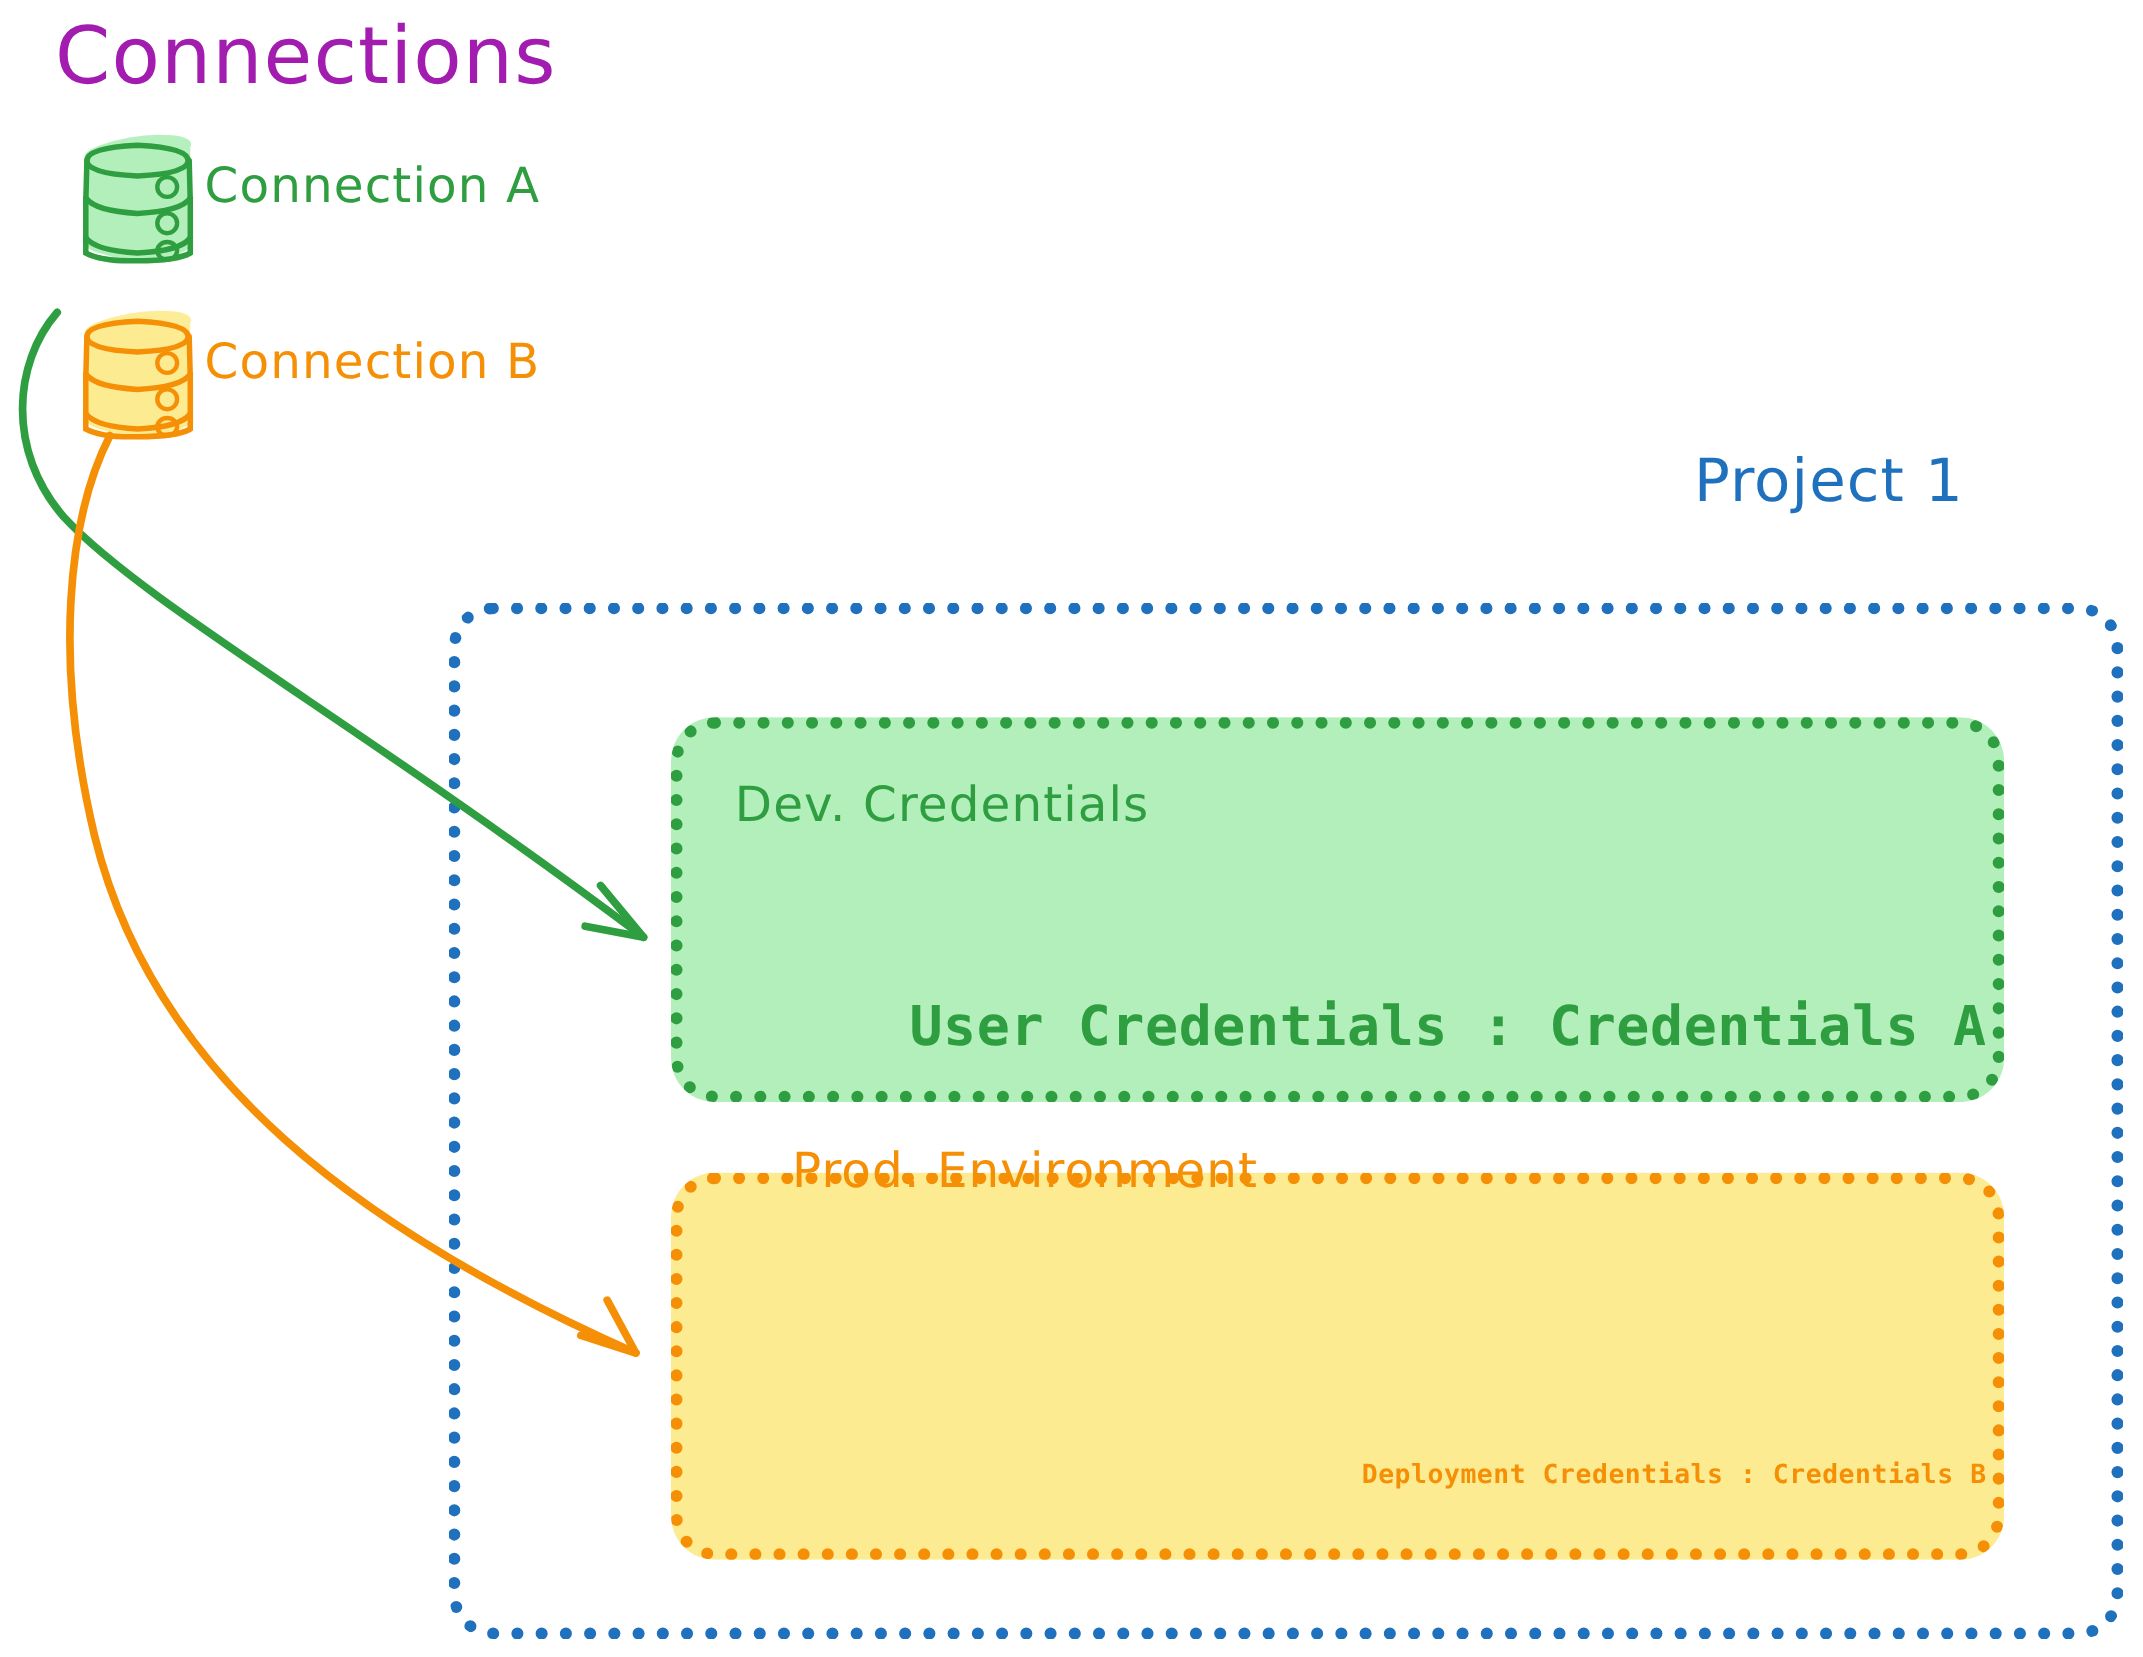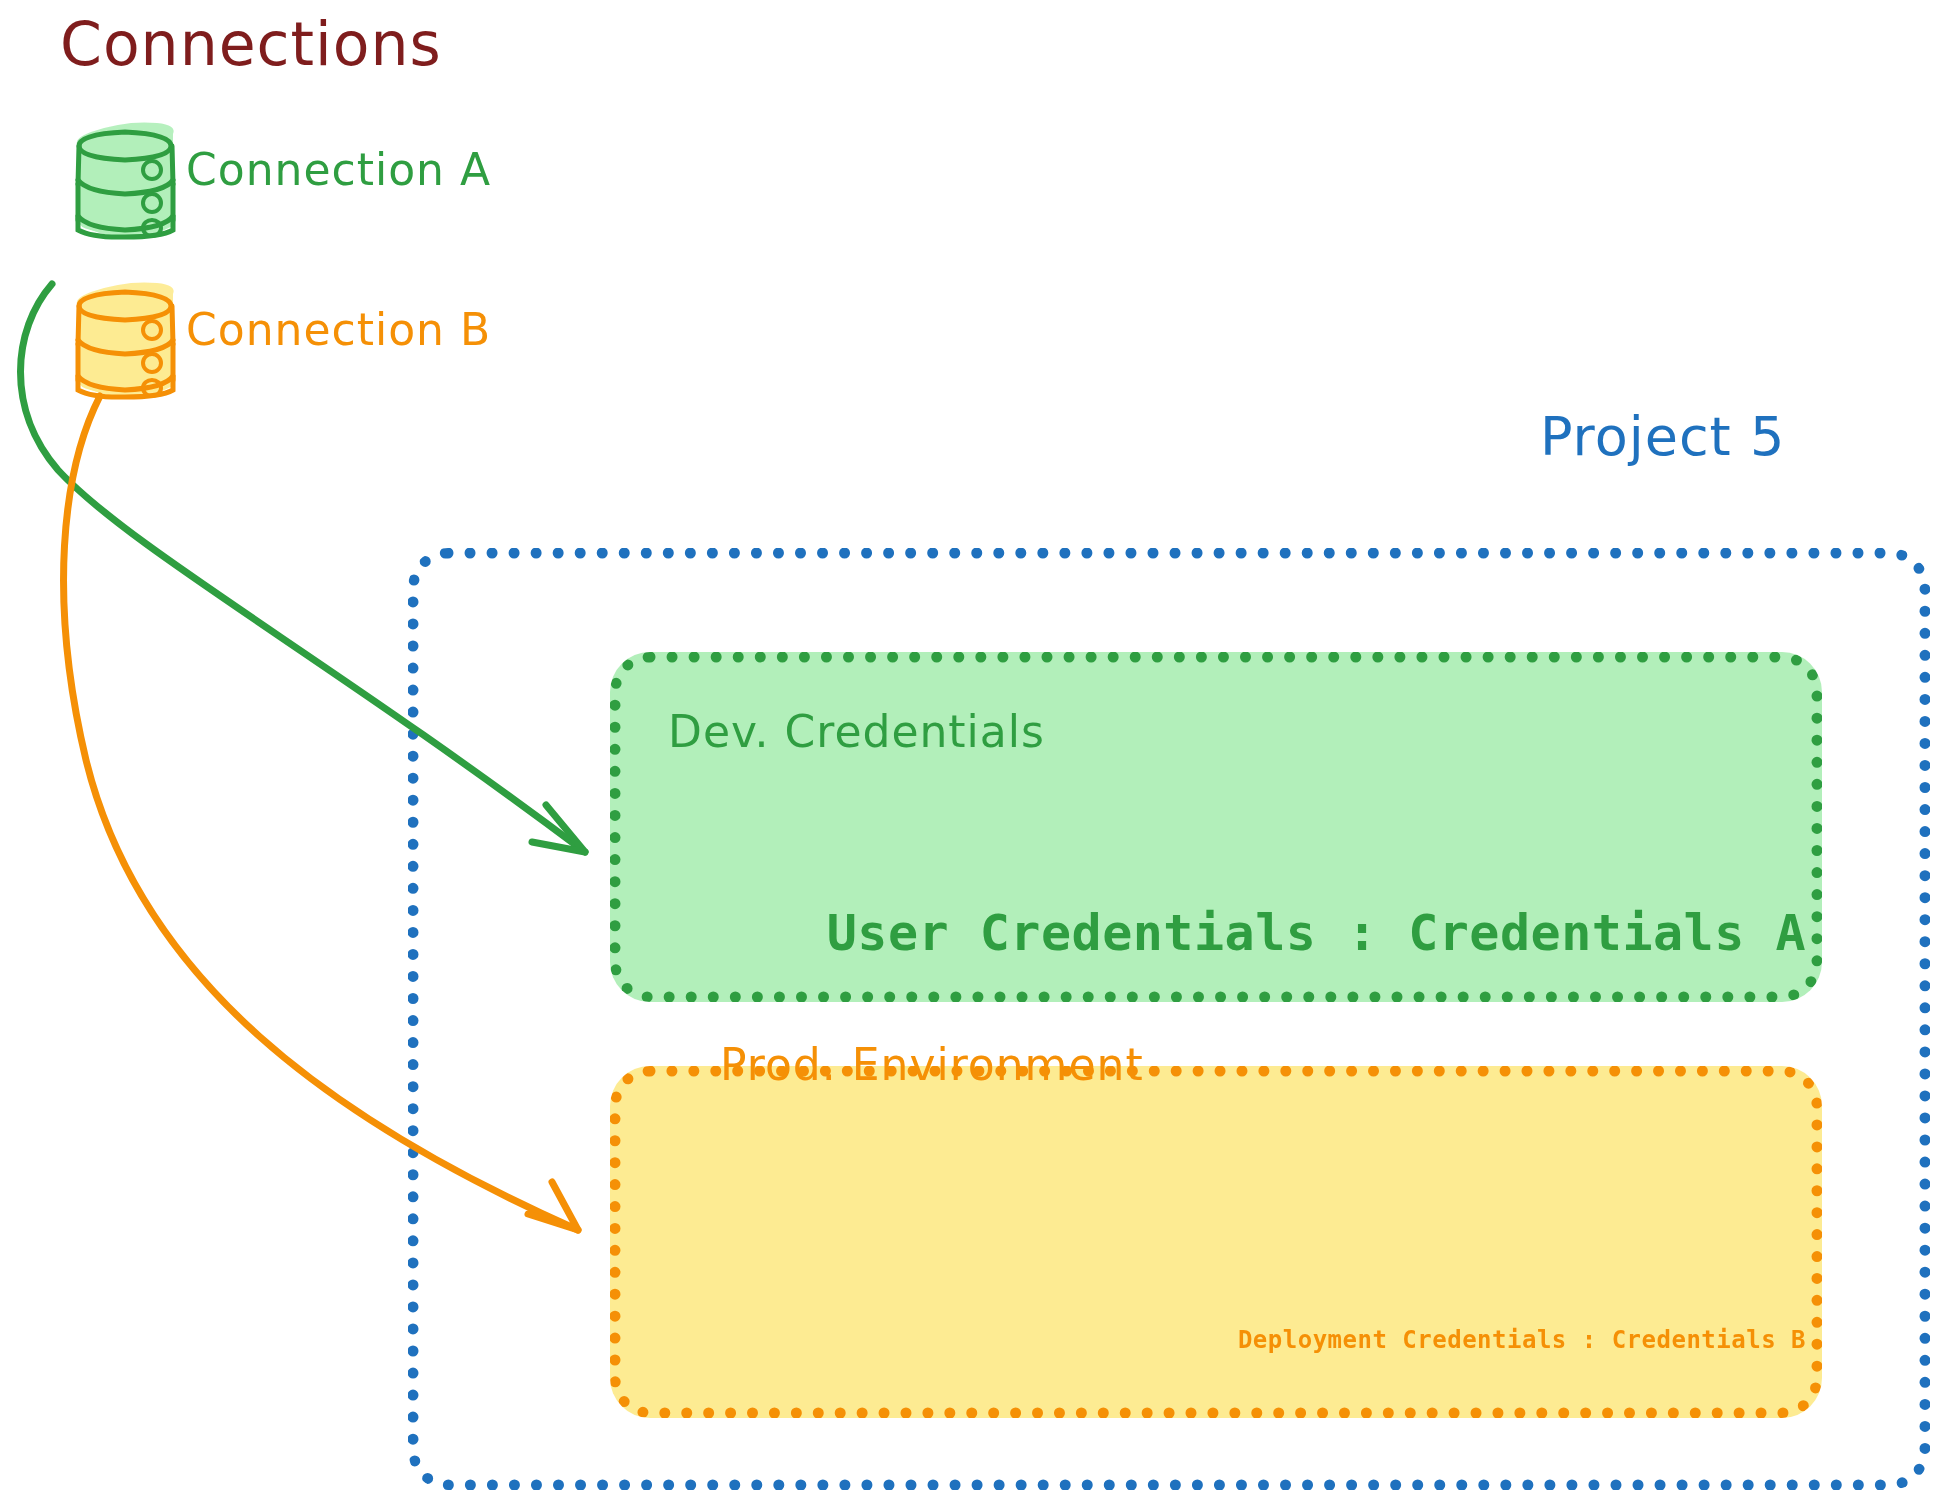--- a/index.html
+++ b/index.html
@@ -27,24 +27,24 @@
   }
   .mono {
     position: absolute;
     font-family: "DejaVu Sans Mono", monospace;
     font-weight: 700;
     white-space: nowrap;
     line-height: 1;
   }
 
   #title-connections {
-    left: 60px;
+    left: 50px;
     top: 14px;
-    font-size: 60px;
-    color: #7f1d1d;
+    font-size: 72px;
+    color: #a21caf;
   }
   #label-connection-a {
     left: 186px;
     top: 148px;
     font-size: 44px;
     color: #2f9e41;
   }
   #label-connection-b {
     left: 186px;
     top: 308px;
@@ -187,21 +187,21 @@
     </g>
   </svg>
 
   <div class="textlayer">
     <div class="hand" id="title-connections">Connections</div>
 
     <div class="hand" id="label-connection-a">Connection A</div>
 
     <div class="hand" id="label-connection-b">Connection B</div>
 
-    <div class="hand" id="label-project-1">Project 5</div>
+    <div class="hand" id="label-project-1">Project 1</div>
 
     <div class="hand" id="label-dev-env">Dev. Credentials</div>
 
     <div class="mono" id="label-dev-cred">User Credentials : Credentials A</div>
 
     <div class="hand" id="label-prod-env">Prod. Environment</div>
 
     <div class="mono" id="label-prod-cred">Deployment Credentials : Credentials B</div>
   </div>
 

